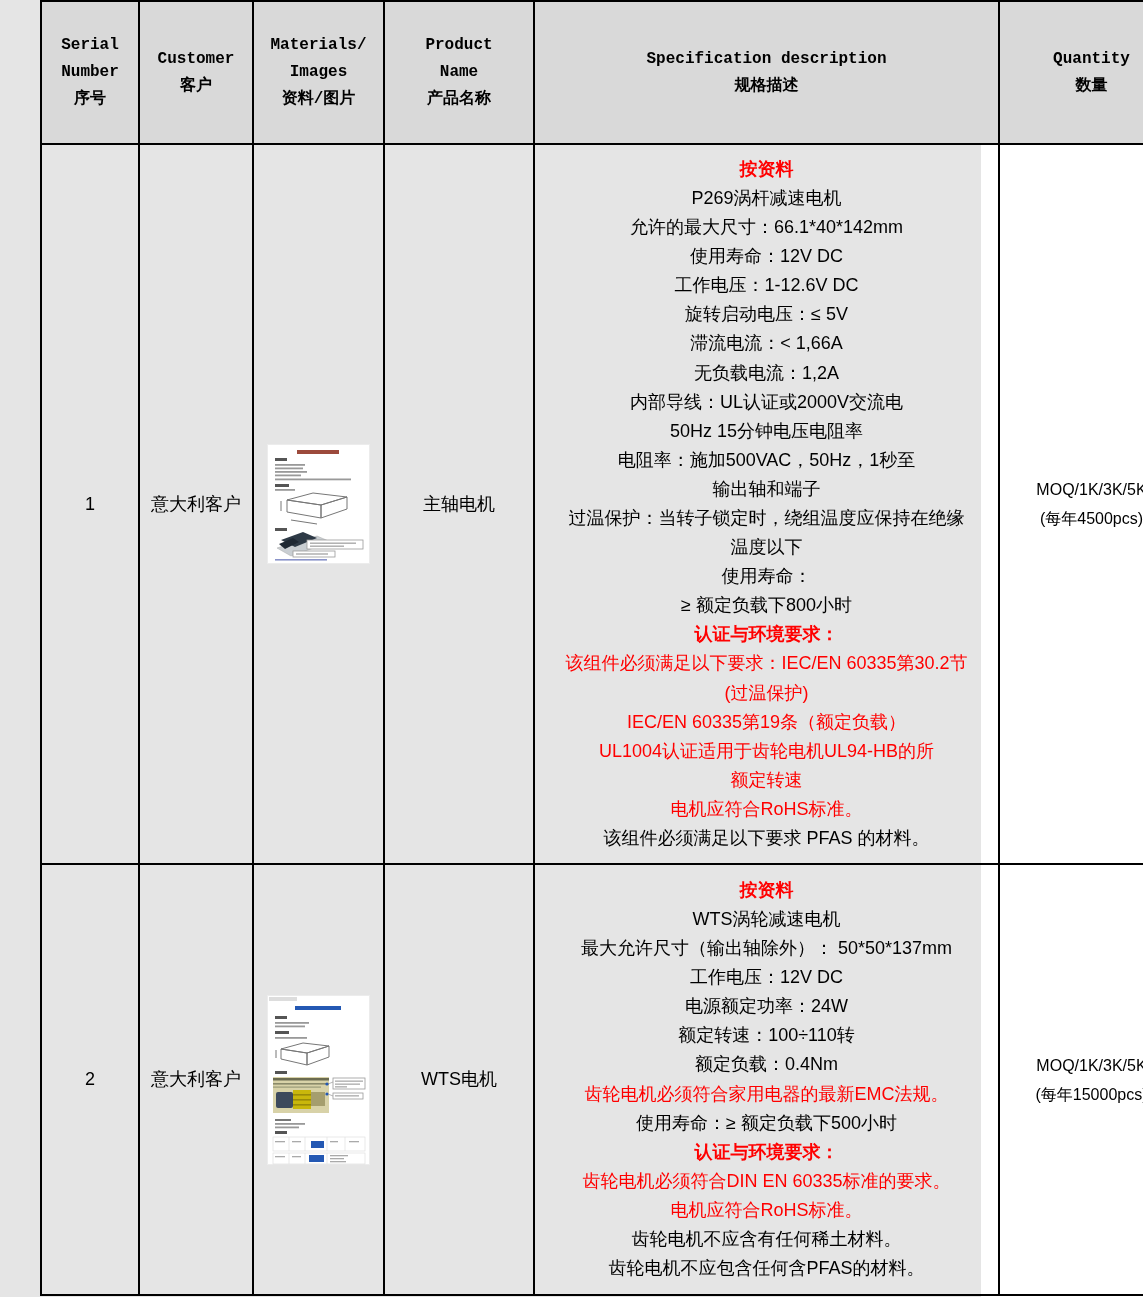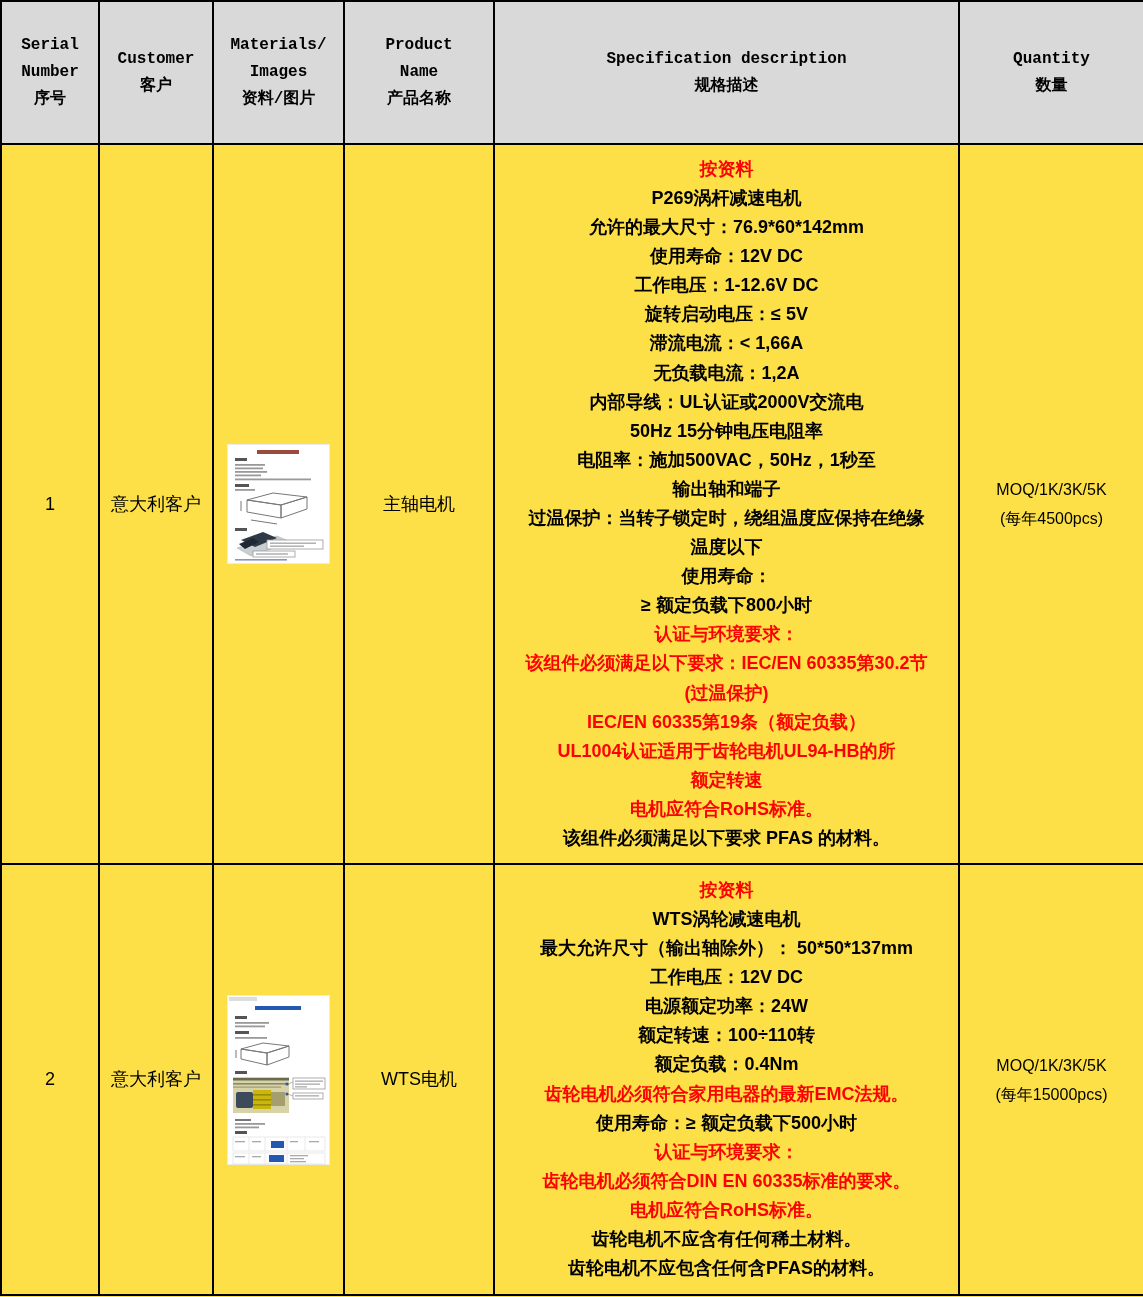--- a/index.html
+++ b/index.html
@@ -1,22 +1,22 @@
 <!DOCTYPE html>
 <html><head>
 <meta charset="utf-8">
 <style>
   html,body{margin:0;padding:0;background:#fff;}
-  .page{width:1143px;height:1297px;background:#fde047;font-family:"Liberation Sans",sans-serif;color:#000;}
+  .page{width:941px;height:1297px;background:#e5e5e5;font-family:"Liberation Sans",sans-serif;color:#000;padding-left:40px;}
   table.spec-table{border-collapse:collapse;table-layout:fixed;width:1143px;}
   table.spec-table th, table.spec-table td{border:2px solid #000;padding:0;text-align:center;vertical-align:middle;overflow:hidden;}
   th.hdr{background:#d9d9d9;font-family:"Liberation Mono",monospace;font-weight:bold;font-size:16px;line-height:27px;white-space:pre-line;}
   .cell-text{font-size:18px;line-height:29px;}
   .spec{display:block;}
-  .spec-line{font-size:18px;line-height:29.1px;white-space:nowrap;font-weight:700;}
+  .spec-line{font-size:18px;line-height:29.1px;white-space:nowrap;font-weight:400;}
   .spec-line.red{color:#ff0000;}
   .spec-line.bold{font-weight:bold;}
   .qty-line{font-size:16px;line-height:29px;font-weight:500;}
   .thumb{margin:0 auto;position:relative;}
   .thumb svg{display:block;}
 </style>
 </head>
 <body>
 
 <div class="page">
@@ -84,21 +84,21 @@
             <rect x="29" y="109.3" width="32" height="1.4" fill="#aaa"></rect>
             <rect x="8" y="115" width="52" height="1.6" fill="#8a93c9"></rect>
           </svg>
         </div>
       </td>
       <td class="cell-text">主轴电机</td>
       <td>
         <div class="spec">
               <div class="spec-line red bold">按资料</div>
               <div class="spec-line">P269涡杆减速电机</div>
-              <div class="spec-line">允许的最大尺寸：76.9*60*142mm</div>
+              <div class="spec-line">允许的最大尺寸：66.1*40*142mm</div>
               <div class="spec-line">使用寿命：12V DC</div>
               <div class="spec-line">工作电压：1-12.6V DC</div>
               <div class="spec-line">旋转启动电压：≤ 5V</div>
               <div class="spec-line">滞流电流：&lt; 1,66A</div>
               <div class="spec-line">无负载电流：1,2A</div>
               <div class="spec-line">内部导线：UL认证或2000V交流电</div>
               <div class="spec-line">50Hz 15分钟电压电阻率</div>
               <div class="spec-line">电阻率：施加500VAC，50Hz，1秒至</div>
               <div class="spec-line">输出轴和端子</div>
               <div class="spec-line">过温保护：当转子锁定时，绕组温度应保持在绝缘</div>

